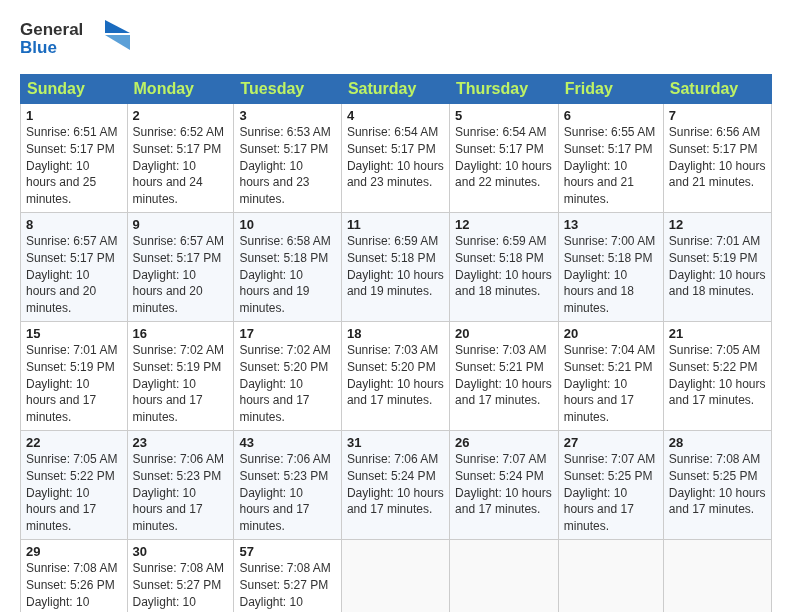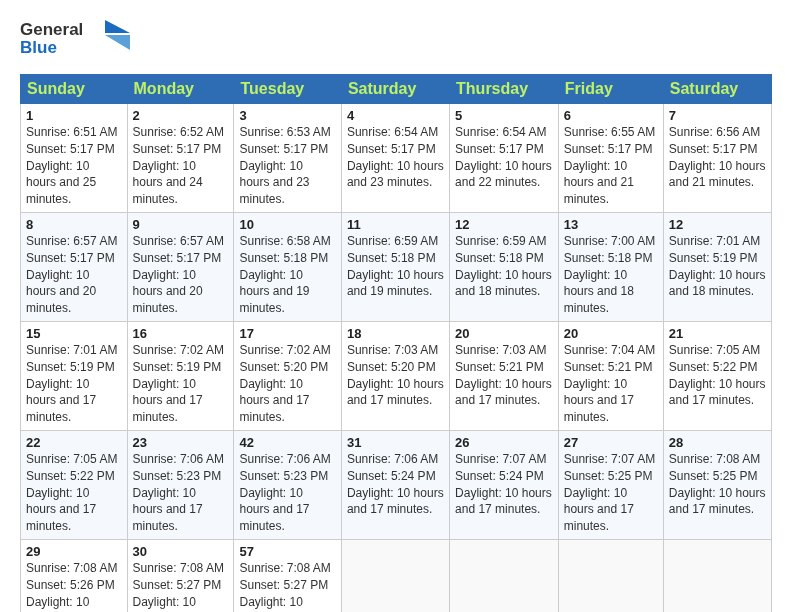--- a/index.html
+++ b/index.html
@@ -297,21 +297,21 @@
       </td>
           <td>
         <span class="day-number">23</span>
         <div class="day-info">
           Sunrise: 7:06 AM<br>
           Sunset: 5:23 PM<br>
           Daylight: 10 hours and 17 minutes.
         </div>
       </td>
           <td>
-        <span class="day-number">42</span>
+        <span class="day-number">43</span>
         <div class="day-info">
           Sunrise: 7:06 AM<br>
           Sunset: 5:23 PM<br>
           Daylight: 10 hours and 17 minutes.
         </div>
       </td>
           <td>
         <span class="day-number">31</span>
         <div class="day-info">
           Sunrise: 7:06 AM<br>

